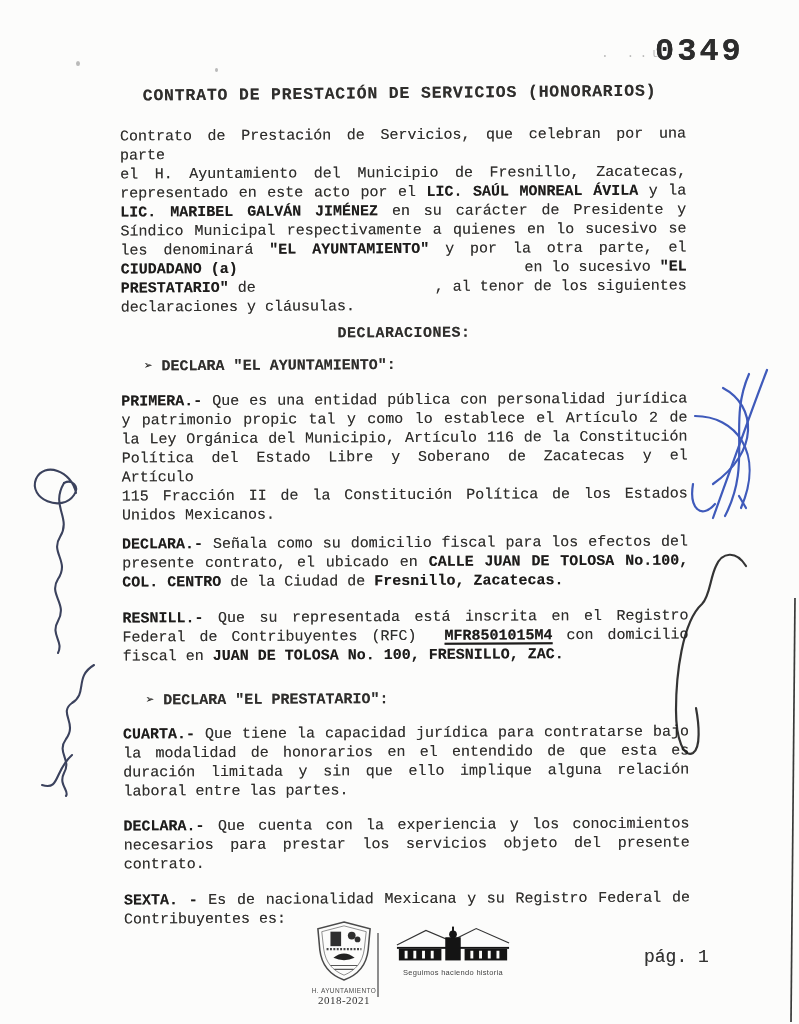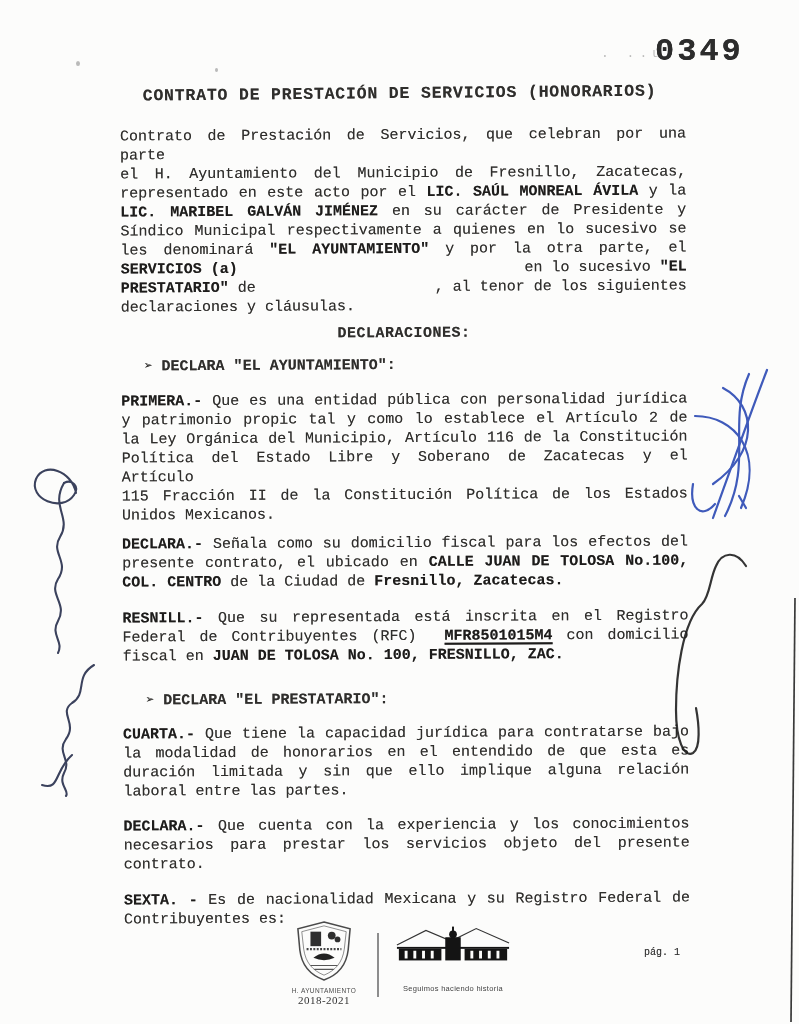--- a/index.html
+++ b/index.html
@@ -30,30 +30,30 @@
   .heading .arrow{display:inline-block;margin-right:9px;font-weight:normal;font-size:14px;}
   .heading2{margin-top:25px;}
   .m-primera{margin-top:16px;}
   .m-segunda{margin-top:10px;}
   .m-tercera{margin-top:17px;}
   .m-cuarta{margin-top:15px;}
   .m-quinta{margin-top:16px;}
   .m-sexta{margin-top:17px;}
 
   
-  .crest{position:absolute;left:284px;top:921px;width:80px;text-align:center;color:#3a3a3a;}
+  .crest{position:absolute;left:304px;top:921px;width:80px;text-align:center;color:#3a3a3a;}
   .crest-cap1{font-family:"Liberation Sans",sans-serif;font-size:6.5px;letter-spacing:.4px;color:#4b4b4b;margin-top:1px;}
   .crest-cap2{font-family:"Liberation Serif",serif;font-size:11px;color:#333;letter-spacing:.5px;}
   .footer-divider{position:absolute;left:377px;top:933px;width:2px;height:64px;background:#8d8d8d;}
   .brand{position:absolute;left:386px;top:925px;width:134px;text-align:center;}
   .brand-word{font-family:"Liberation Serif",serif;color:#1a1a1a;line-height:24px;letter-spacing:2px;white-space:nowrap;}
   .brand-word .big{font-size:29px;}
   .brand-word .mid{font-size:20px;}
-  .brand-tagline{font-family:"Liberation Sans",sans-serif;font-size:7.5px;color:#444;margin-top:16px;letter-spacing:.3px;text-align:center;}
-  .page-label{position:absolute;left:644px;top:947px;font-size:10px;color:#333;}
+  .brand-tagline{font-family:"Liberation Sans",sans-serif;font-size:7.5px;color:#444;margin-top:0px;letter-spacing:.3px;text-align:center;}
+  .page-label{position:absolute;left:644px;top:947px;font-size:18px;color:#333;}
 
   
   .sig{position:absolute;pointer-events:none;}
   .noise-dot{position:absolute;background:#777;border-radius:50%;opacity:.5;}
 </style>
 </head>
 <body>
 
 <div class="page">
 
@@ -66,21 +66,21 @@
   <div class="doc-title type">CONTRATO DE PRESTACIÓN DE SERVICIOS (HONORARIOS)</div>
 
   <div class="content type">
     <div class="para">
         <div class="tl just">Contrato de Prestación de Servicios, que celebran por una parte</div>
         <div class="tl just">el H. Ayuntamiento del Municipio de Fresnillo, Zacatecas,</div>
         <div class="tl just">representado en este acto por el <b>LIC. SAÚL MONREAL ÁVILA</b> y la</div>
         <div class="tl just"><b>LIC. MARIBEL GALVÁN JIMÉNEZ</b> en su carácter de Presidente y</div>
         <div class="tl just">Síndico Municipal respectivamente a quienes en lo sucesivo se</div>
         <div class="tl just">les denominará <b>"EL AYUNTAMIENTO"</b> y por la otra parte, el</div>
-        <div class="tl split"><span><b>SERVICIOS (a)</b></span><span>en lo sucesivo <b>"EL</b></span></div>
+        <div class="tl split"><span><b>CIUDADANO (a)</b></span><span>en lo sucesivo <b>"EL</b></span></div>
         <div class="tl split"><span><b>PRESTATARIO"</b> de</span><span>, al tenor de los siguientes</span></div>
         <div class="tl">declaraciones y cláusulas.</div>
       </div>
 
     <div class="h-decl">DECLARACIONES:</div>
 
     <div class="heading">
       <span class="arrow">➢</span><span>DECLARA "EL AYUNTAMIENTO":</span>
     </div>
 

